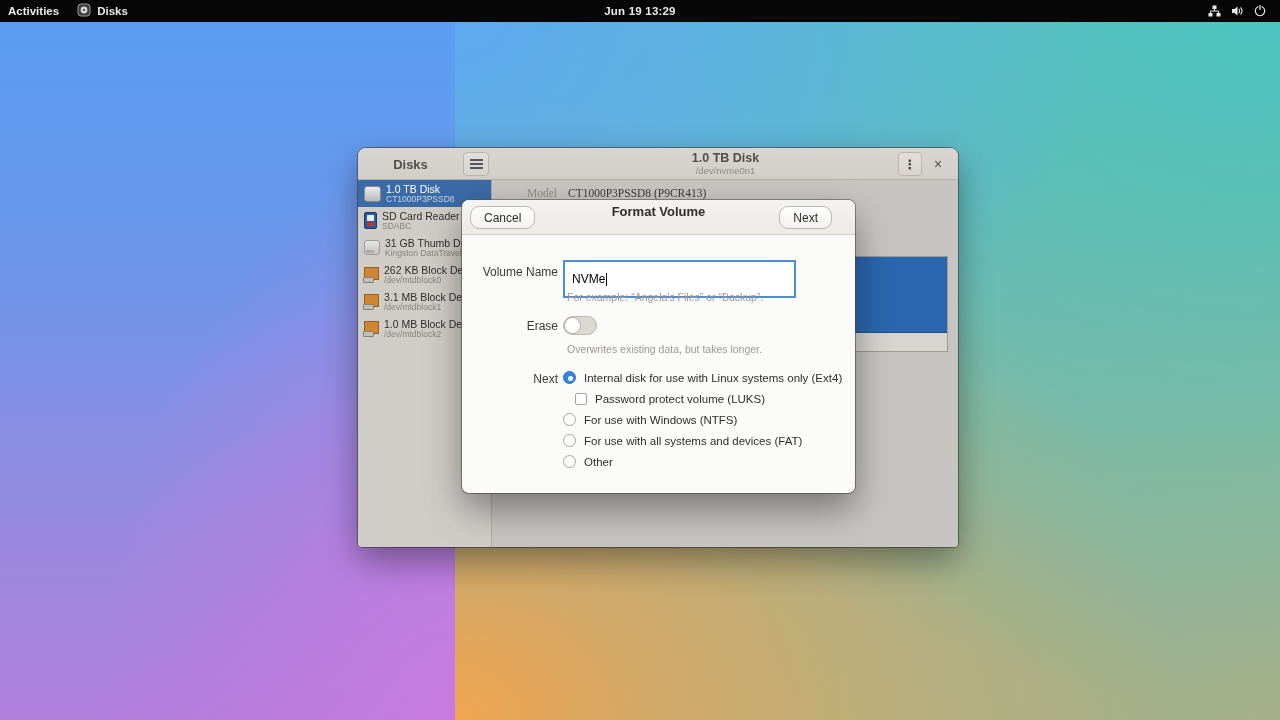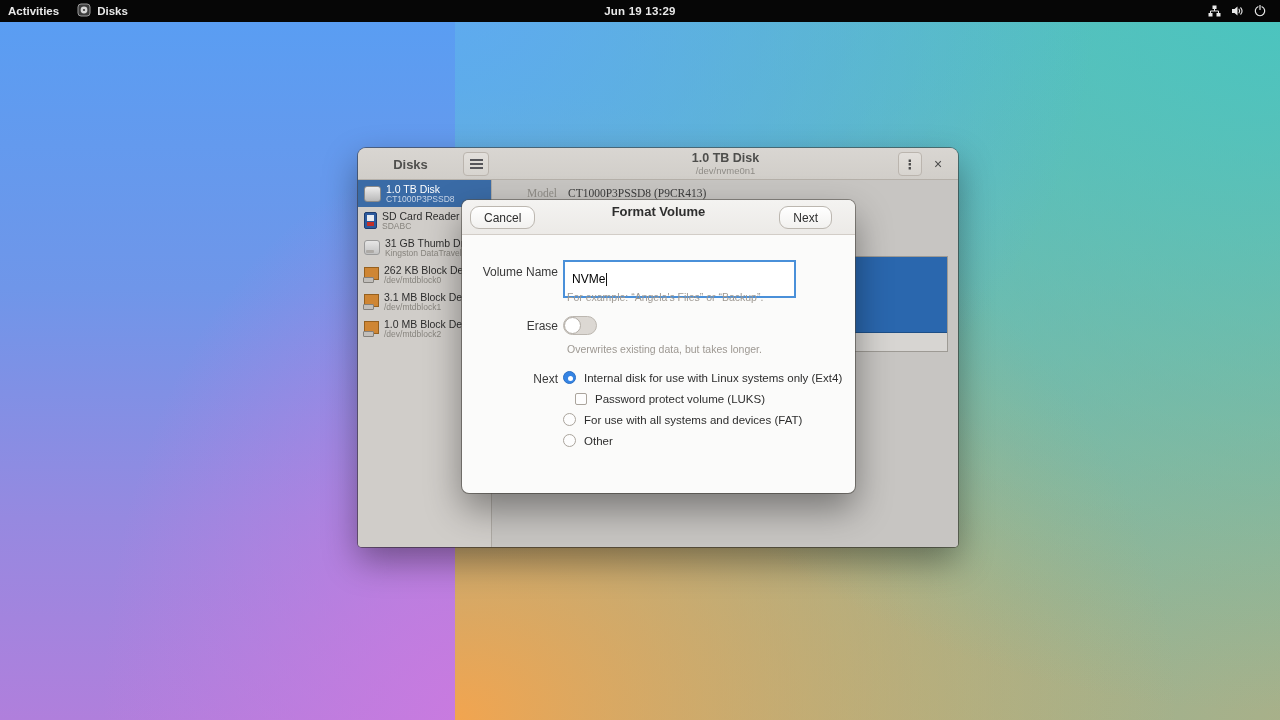--- a/index.html
+++ b/index.html
@@ -311,20 +311,24 @@
       <div class="opt">
         <span class="radio on"></span>
         <span class="lbl">Internal disk for use with Linux systems only (Ext4)</span>
       </div>
       <div class="opt indent">
         <span class="checkbox"></span>
         <span class="lbl">Password protect volume (LUKS)</span>
       </div>
       <div class="opt">
         <span class="radio"></span>
+        <span class="lbl">For use with Windows (NTFS)</span>
+      </div>
+      <div class="opt">
+        <span class="radio"></span>
         <span class="lbl">For use with all systems and devices (FAT)</span>
       </div>
       <div class="opt">
         <span class="radio"></span>
         <span class="lbl">Other</span>
       </div>
     </div>
 
   </div>
 </div>

